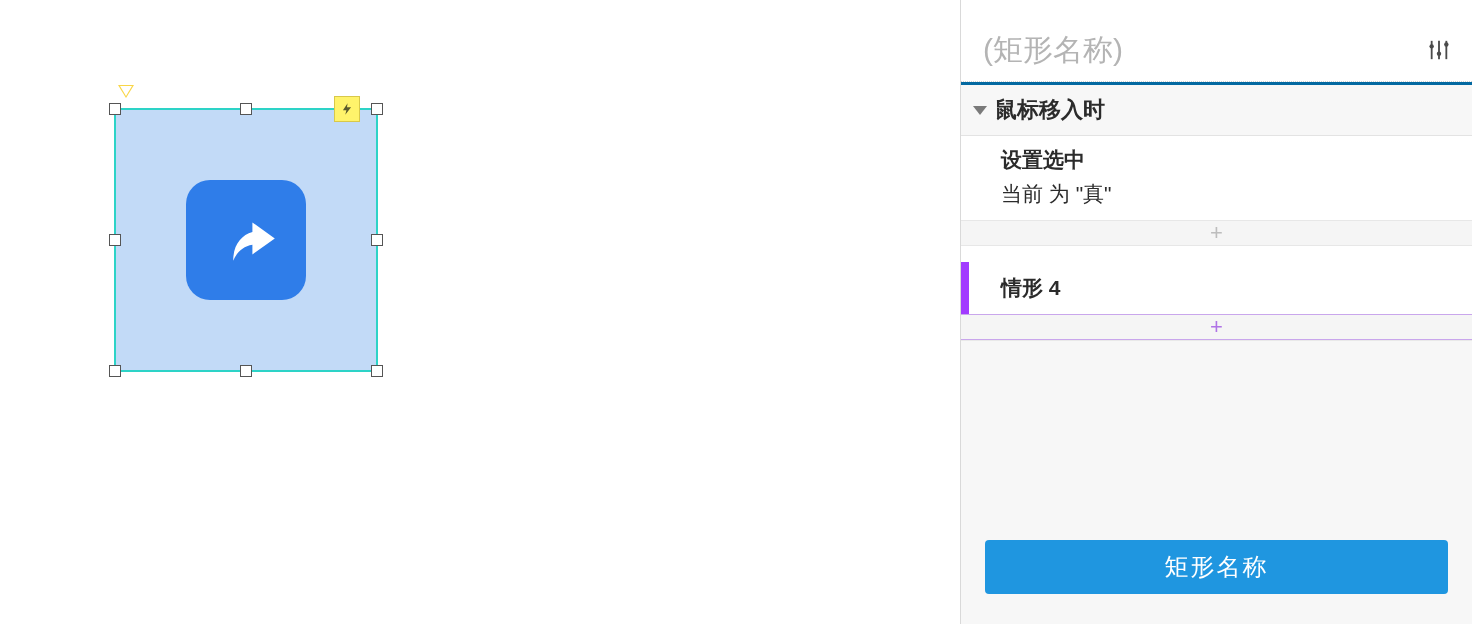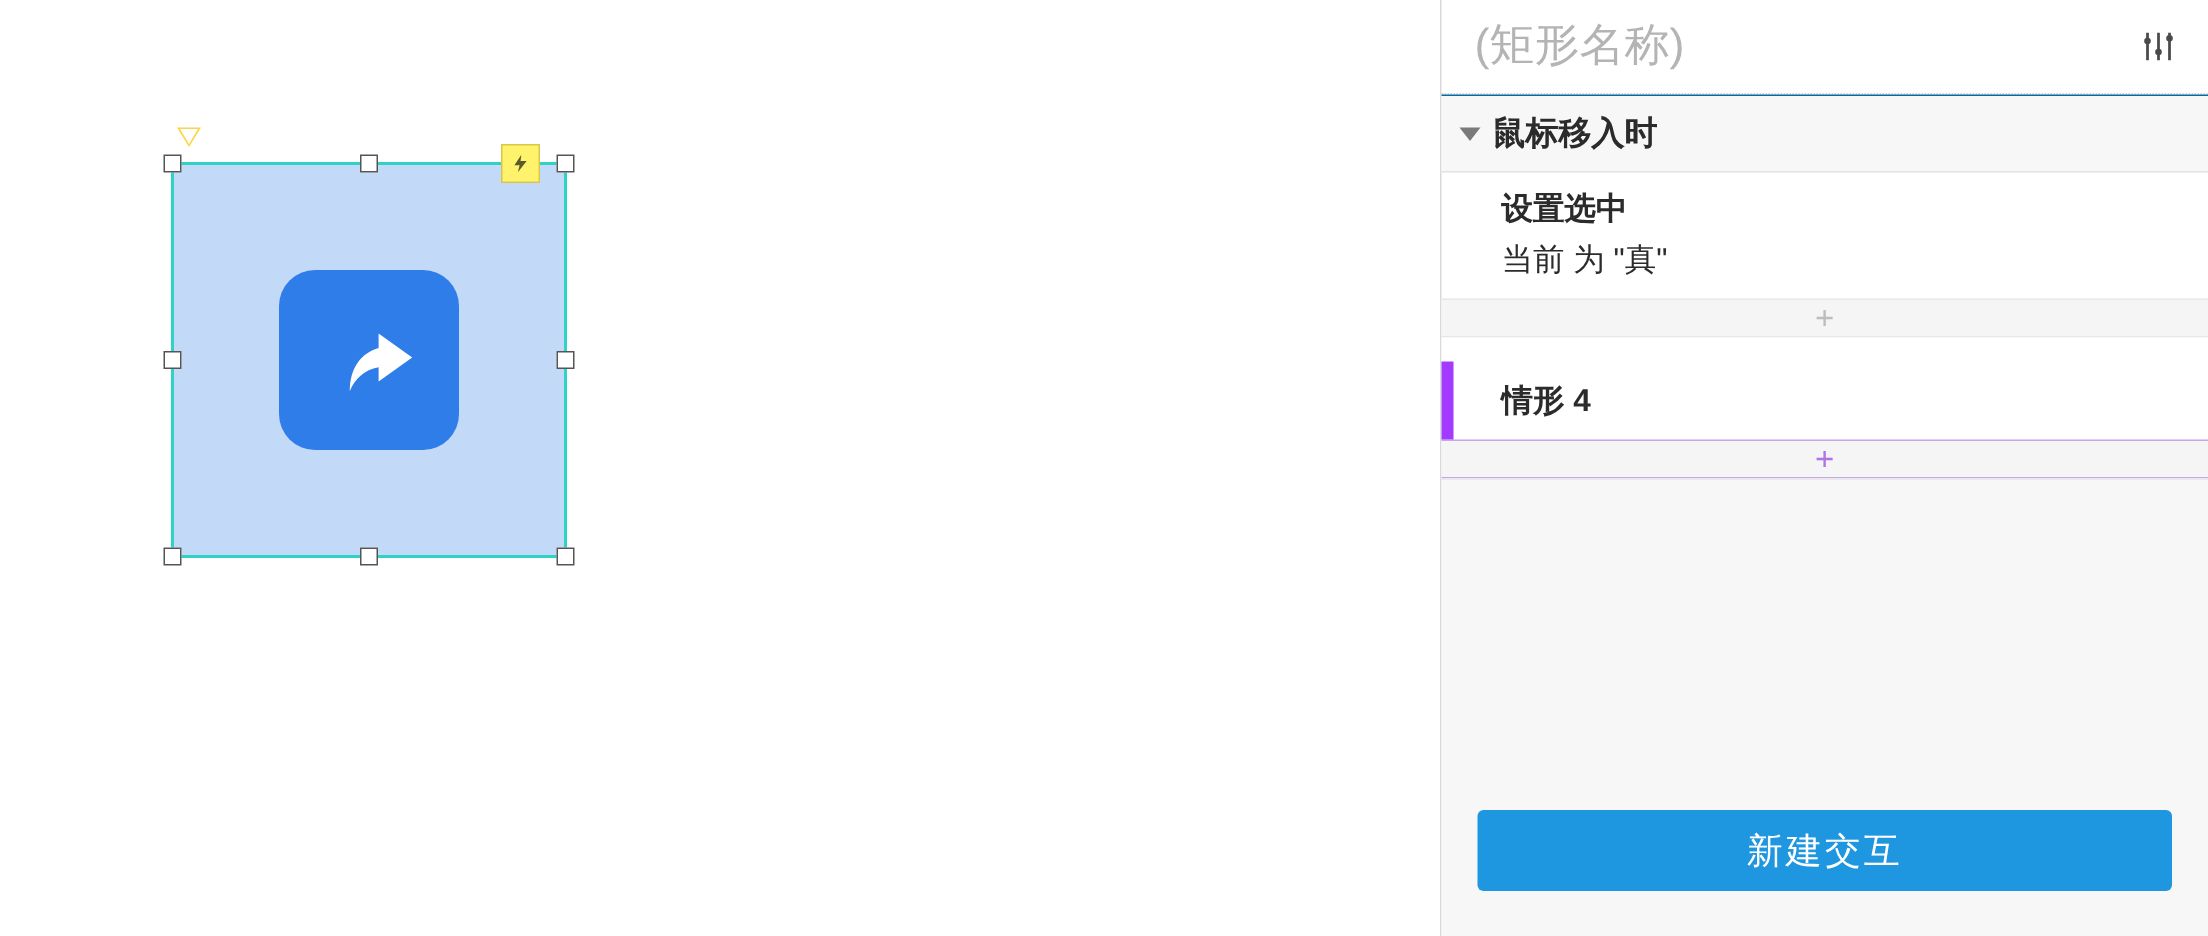--- a/index.html
+++ b/index.html
@@ -100,20 +100,21 @@
     display: flex;
     flex-direction: column;
   }
 
   .name-row {
     display: flex;
     align-items: center;
     padding: 14px 22px 14px 22px;
     gap: 20px;
     border-bottom: 1px dotted #d0d0d0;
+    margin-top: 19px;
   }
   .name-input {
     flex: 1;
     border: none;
     font-size: 30px;
     color: #555;
     outline: none;
     background: transparent;
   }
   .name-input::placeholder { color: #b4b4b4; }
@@ -141,21 +142,21 @@
     width: 28px; height: 16px;
     background: #1469e0;
     border-radius: 8px;
   }
 
   .event-header {
     display: flex;
     align-items: center;
     padding: 10px 12px;
     background: #f7f7f7;
-    border-top: 1px solid #0369a1;
+    border-top: 3px solid #0369a1;
     border-bottom: 1px solid #e3e3e3;
     font-size: 22px;
     font-weight: 600;
     color: #2b2b2b;
     cursor: pointer;
     gap: 8px;
   }
   .tri {
     width: 0; height: 0;
     border-left: 7px solid transparent;
@@ -289,15 +290,15 @@
   <div class="spacer-sm"></div>
 
   <div class="case-row">
     <span>情形 4</span>
   </div>
   <div class="add-strip purple">+</div>
 
   <div class="flex-spacer"></div>
 
   <div class="big-button-wrap">
-    <button class="big-button">新建交互</button>
+    <button class="big-button">矩形名称</button>
   </div>
 </div>
 
 </body></html>

